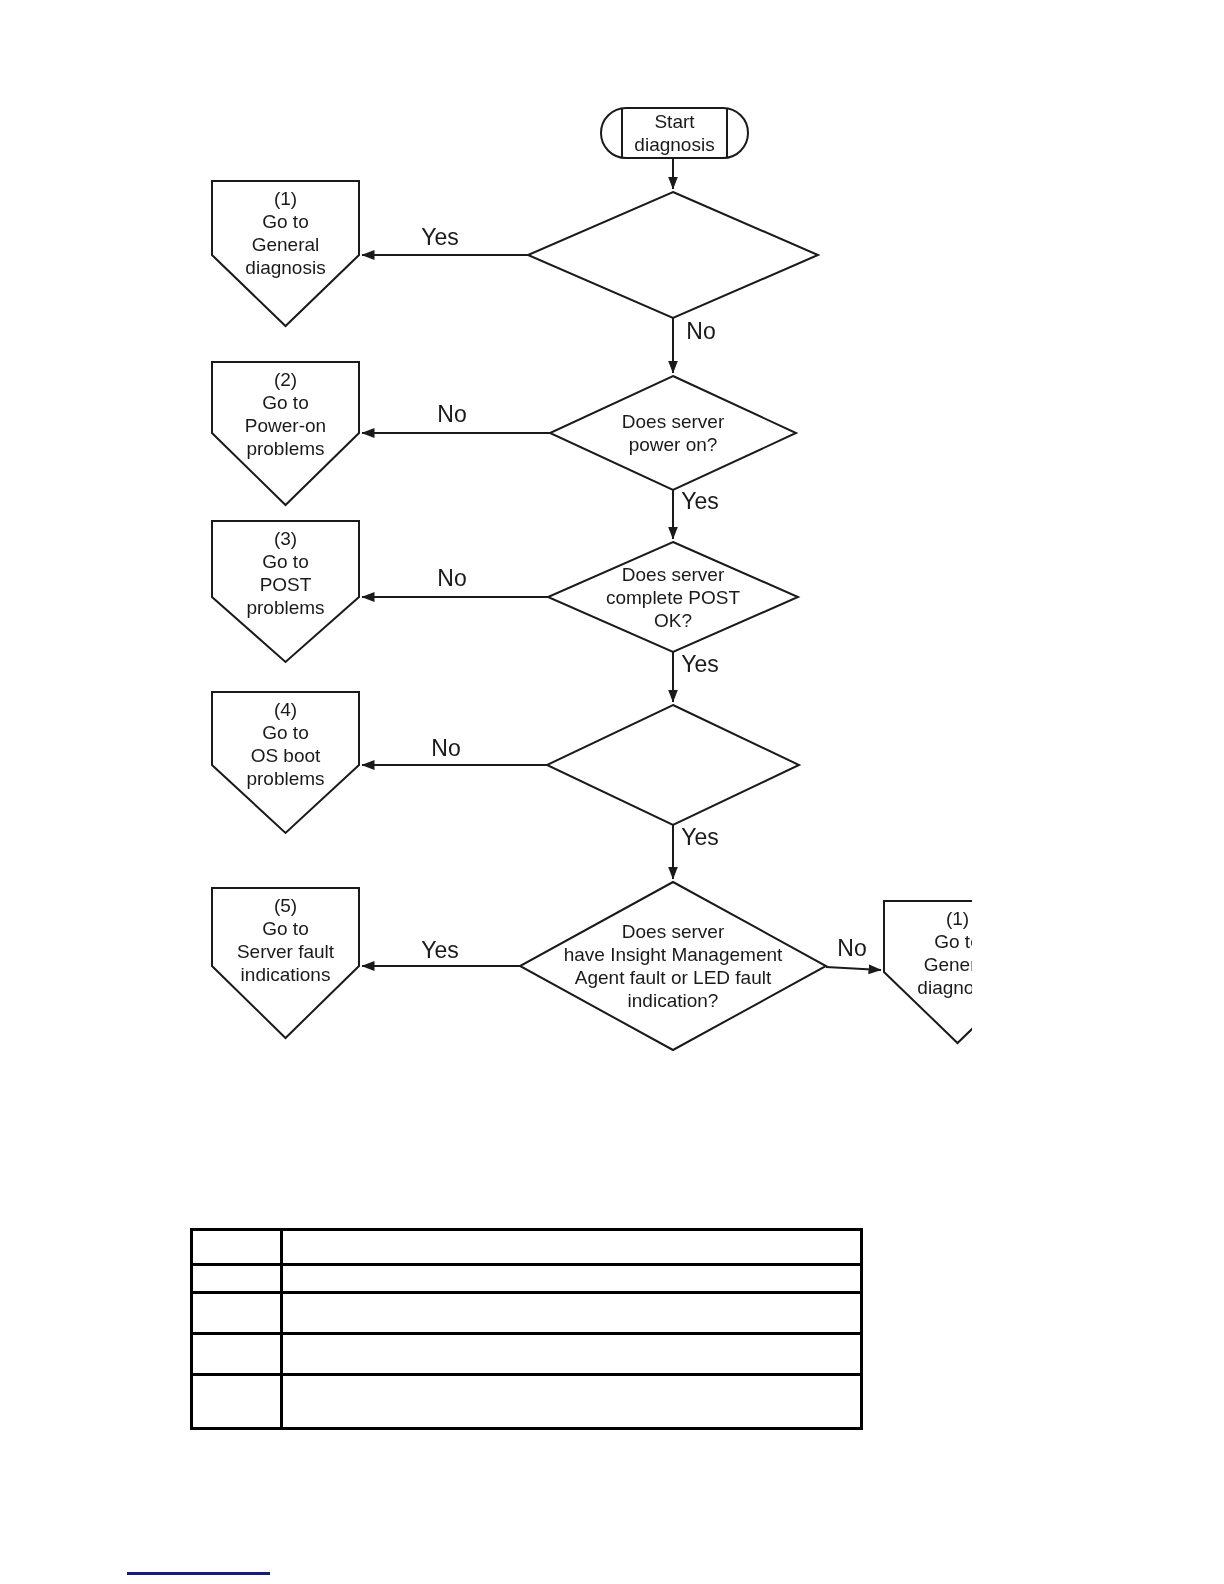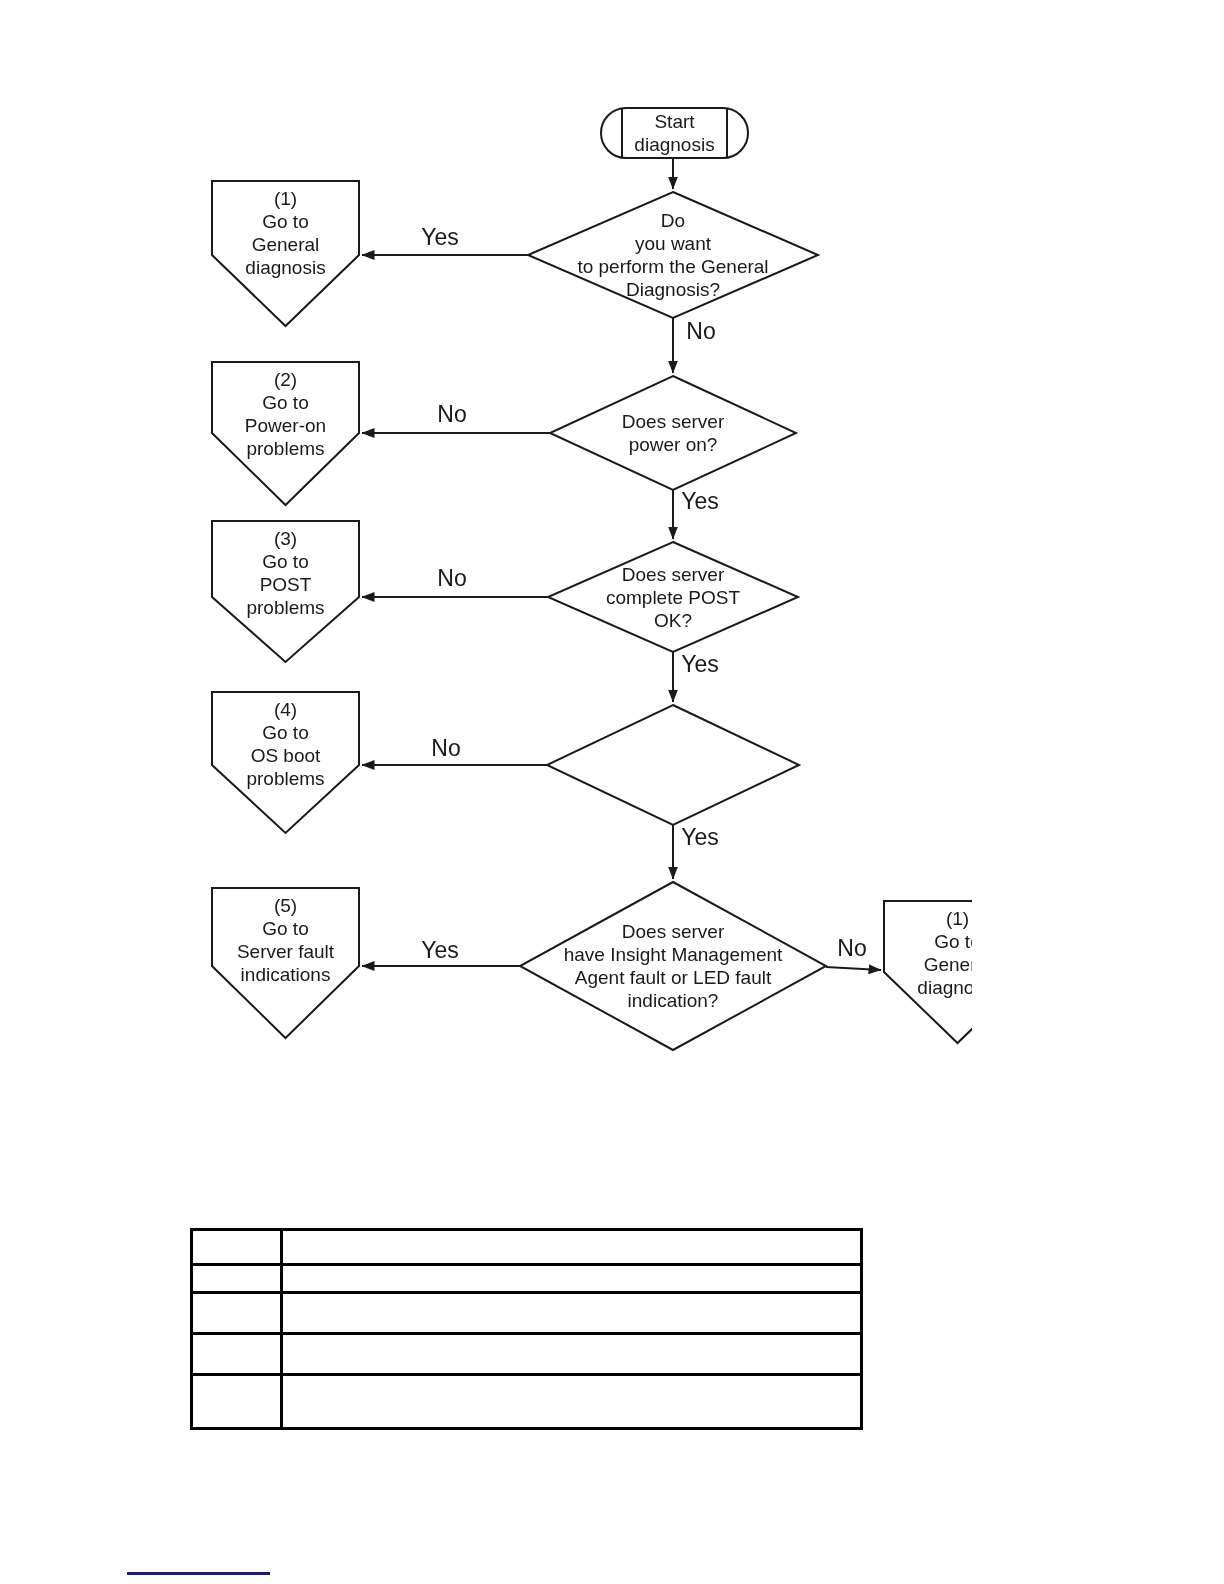--- a/index.html
+++ b/index.html
@@ -77,24 +77,20 @@
       <line x1="547" y1="765" x2="362" y2="765" marker-end="url(#arr)"></line>
       <line x1="673" y1="825" x2="673" y2="879" marker-end="url(#arr)"></line>
       <line x1="520" y1="966" x2="362" y2="966" marker-end="url(#arr)"></line>
       <line x1="826" y1="967" x2="881" y2="970" marker-end="url(#arr)"></line>
     </g>
   </svg>
 
   <div class="lbl center" style="left:601px; top:108px; width:147px; height:50px;">Start
 diagnosis</div>
 
-  <div class="lbl center" style="left:528px; top:192px; width:290px; height:126px;">Do
-you want
-to perform the General
-Diagnosis?</div>
   <div class="lbl center" style="left:550px; top:376px; width:246px; height:114px;">Does server
 power on?</div>
   <div class="lbl center" style="left:548px; top:542px; width:250px; height:110px;">Does server
 complete POST
 OK?</div>
   <div class="lbl center" style="left:520px; top:882px; width:306px; height:168px;">Does server
 have Insight Management
 Agent fault or LED fault
 indication?</div>
 

